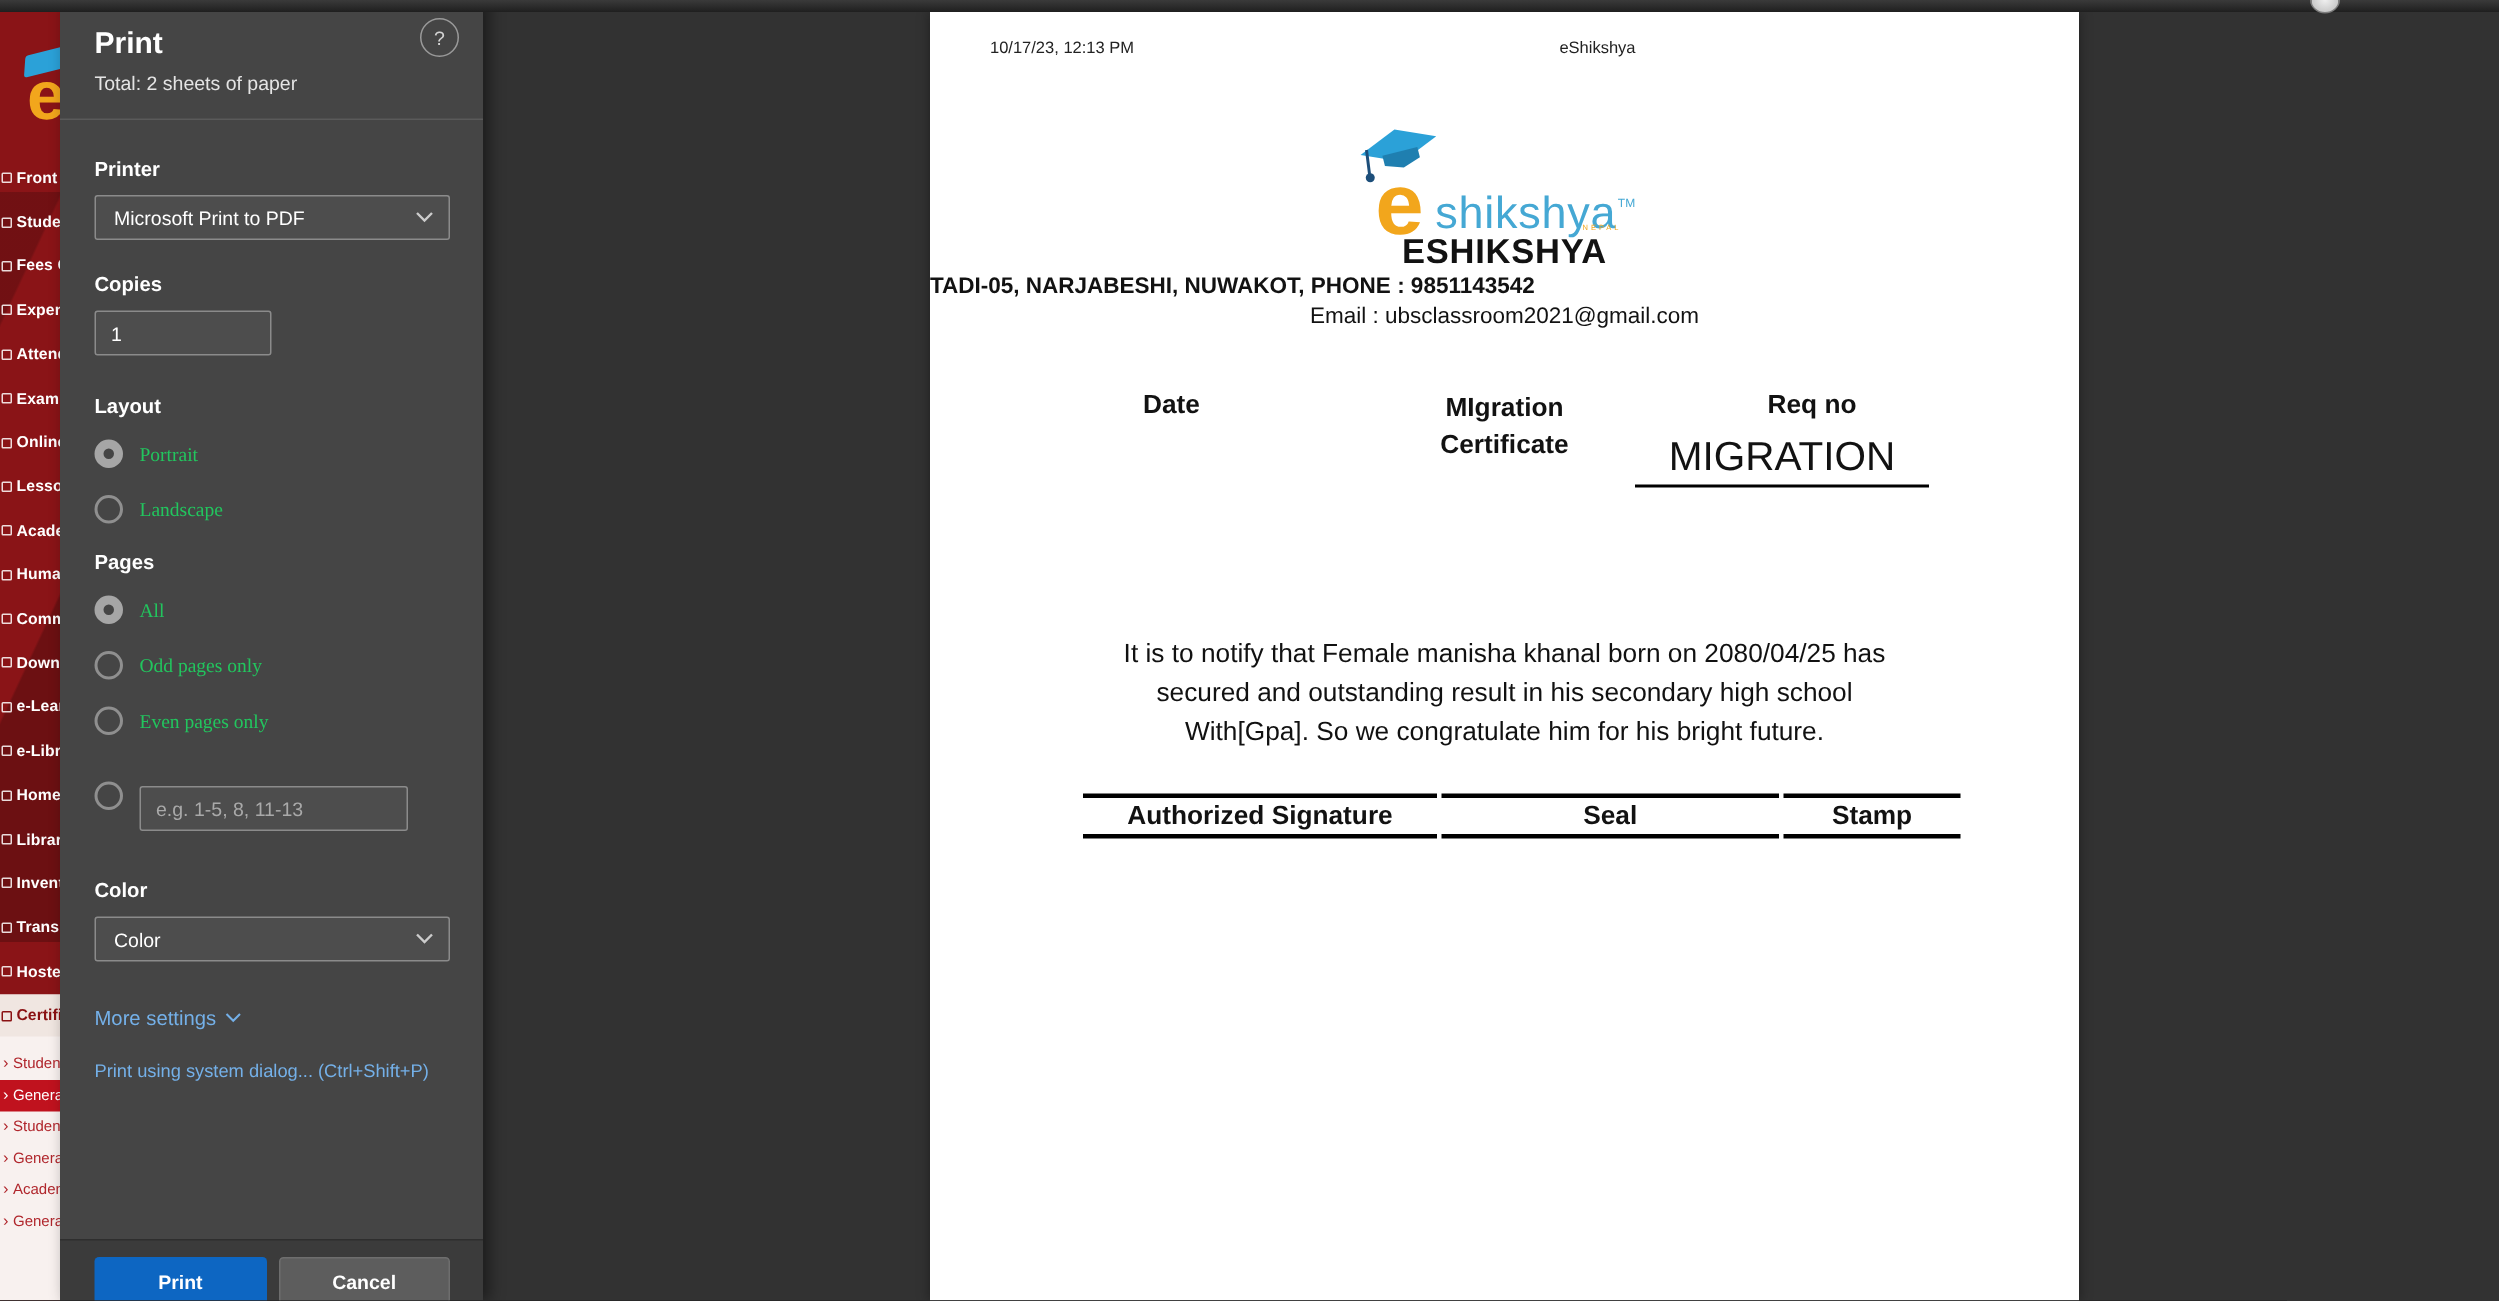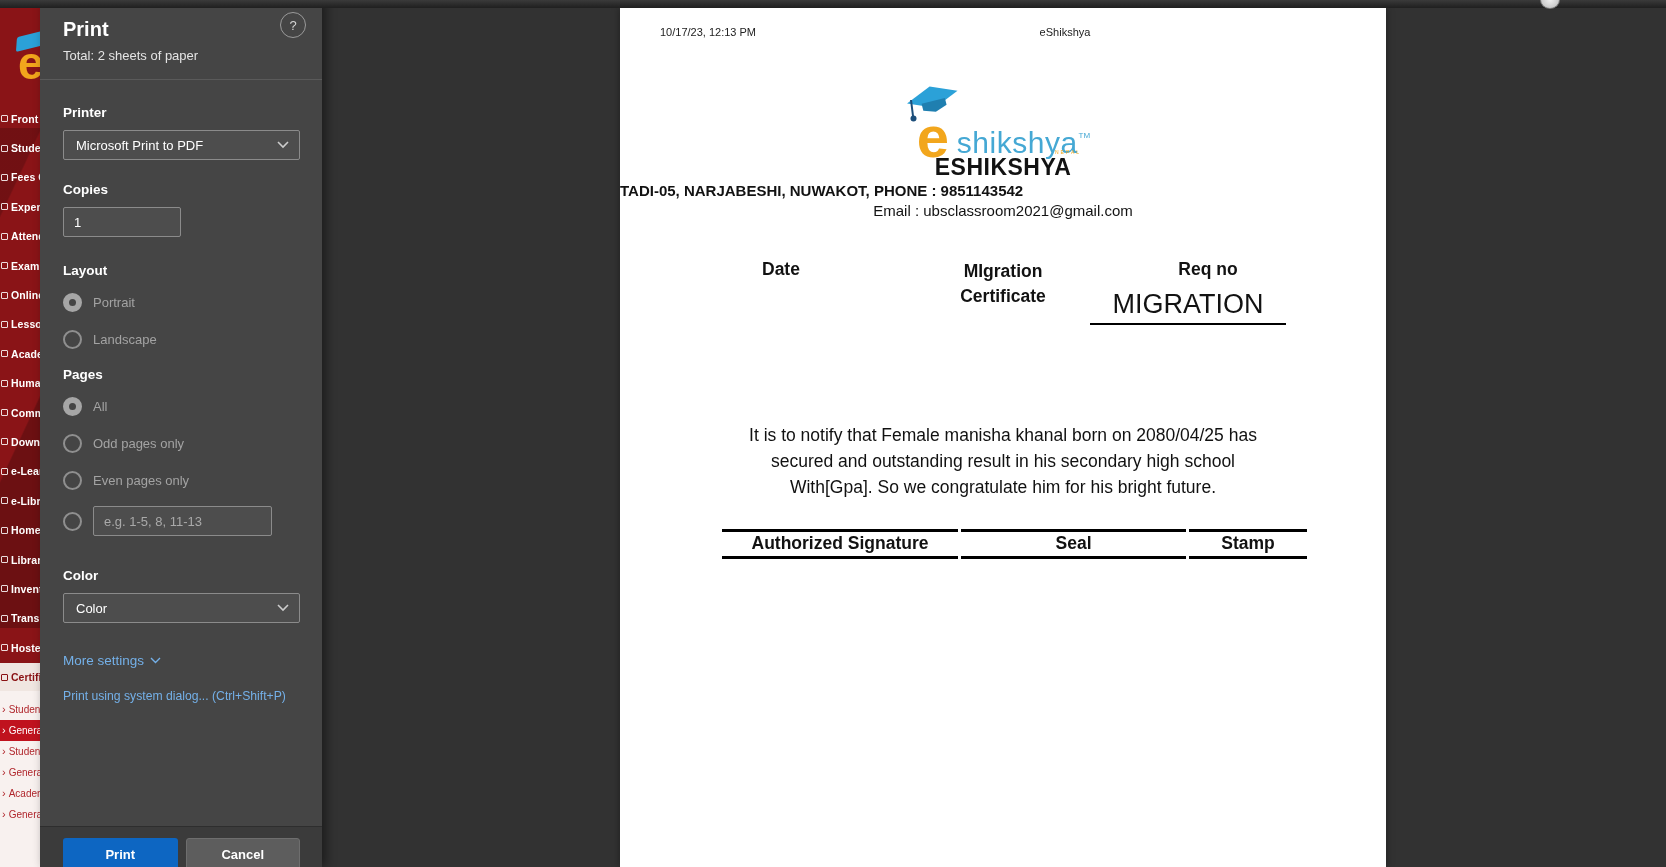--- a/index.html
+++ b/index.html
@@ -50,23 +50,23 @@
   .select{margin-top:10px;height:30px;width:237px;background:#4d4d4d;border:1px solid #8b8b8b;border-radius:2px;
     display:flex;align-items:center;justify-content:space-between;padding:0 10px 0 12px;font-size:13px;color:#fff;cursor:pointer;}
   .text-input{margin-top:10px;height:30px;background:#4d4d4d;border:1px solid #8b8b8b;border-radius:2px;
     color:#fff;font-size:13px;padding:0 10px;outline:none;}
   .text-input.copies{width:118px;}
   .text-input::placeholder{color:#a9a9a9;}
   .radio-group{margin-top:15px;}
   .radio-row{display:flex;align-items:center;margin-bottom:18px;cursor:pointer;}
   .radio{width:19px;height:19px;border-radius:50%;border:2px solid #8f8f8f;background:transparent;flex:0 0 19px;}
   .radio.selected{border:6px solid #a6a6a6;background:#454545;}
-  .radio-label{margin-left:11px;font-size:13px;color:#a3a3a3;}
+  .radio-label{margin-left:11px;font-size:13px;color:#22c55e;font-family:Liberation Serif, serif;}
   .custom-row{display:flex;align-items:center;margin-top:-2px;}
-  .custom-row .text-input{margin-top:0;margin-left:11px;width:179px;}
+  .custom-row .text-input{margin-top:18px;margin-left:11px;width:179px;}
   .link{color:#74b0e8;font-size:13.5px;display:flex;align-items:center;gap:6px;cursor:pointer;}
   .link.more{margin-top:30px;}
   .link.sys{margin-top:21px;font-size:12.2px;}
   .panel-footer{position:absolute;left:0;right:0;top:826px;height:41px;background:#3b3b3b;border-top:1px solid #2e2e2e;
     padding:11px 22px 0 23px;display:flex;gap:8px;}
   .btn{width:115px;height:32px;border:none;border-radius:3px;font-size:13px;font-weight:bold;color:#fff;cursor:pointer;}
   .btn.primary{background:#0d66c2;}
   .btn.secondary{background:#5d5d5d;border:1px solid #6e6e6e;}
 
   

